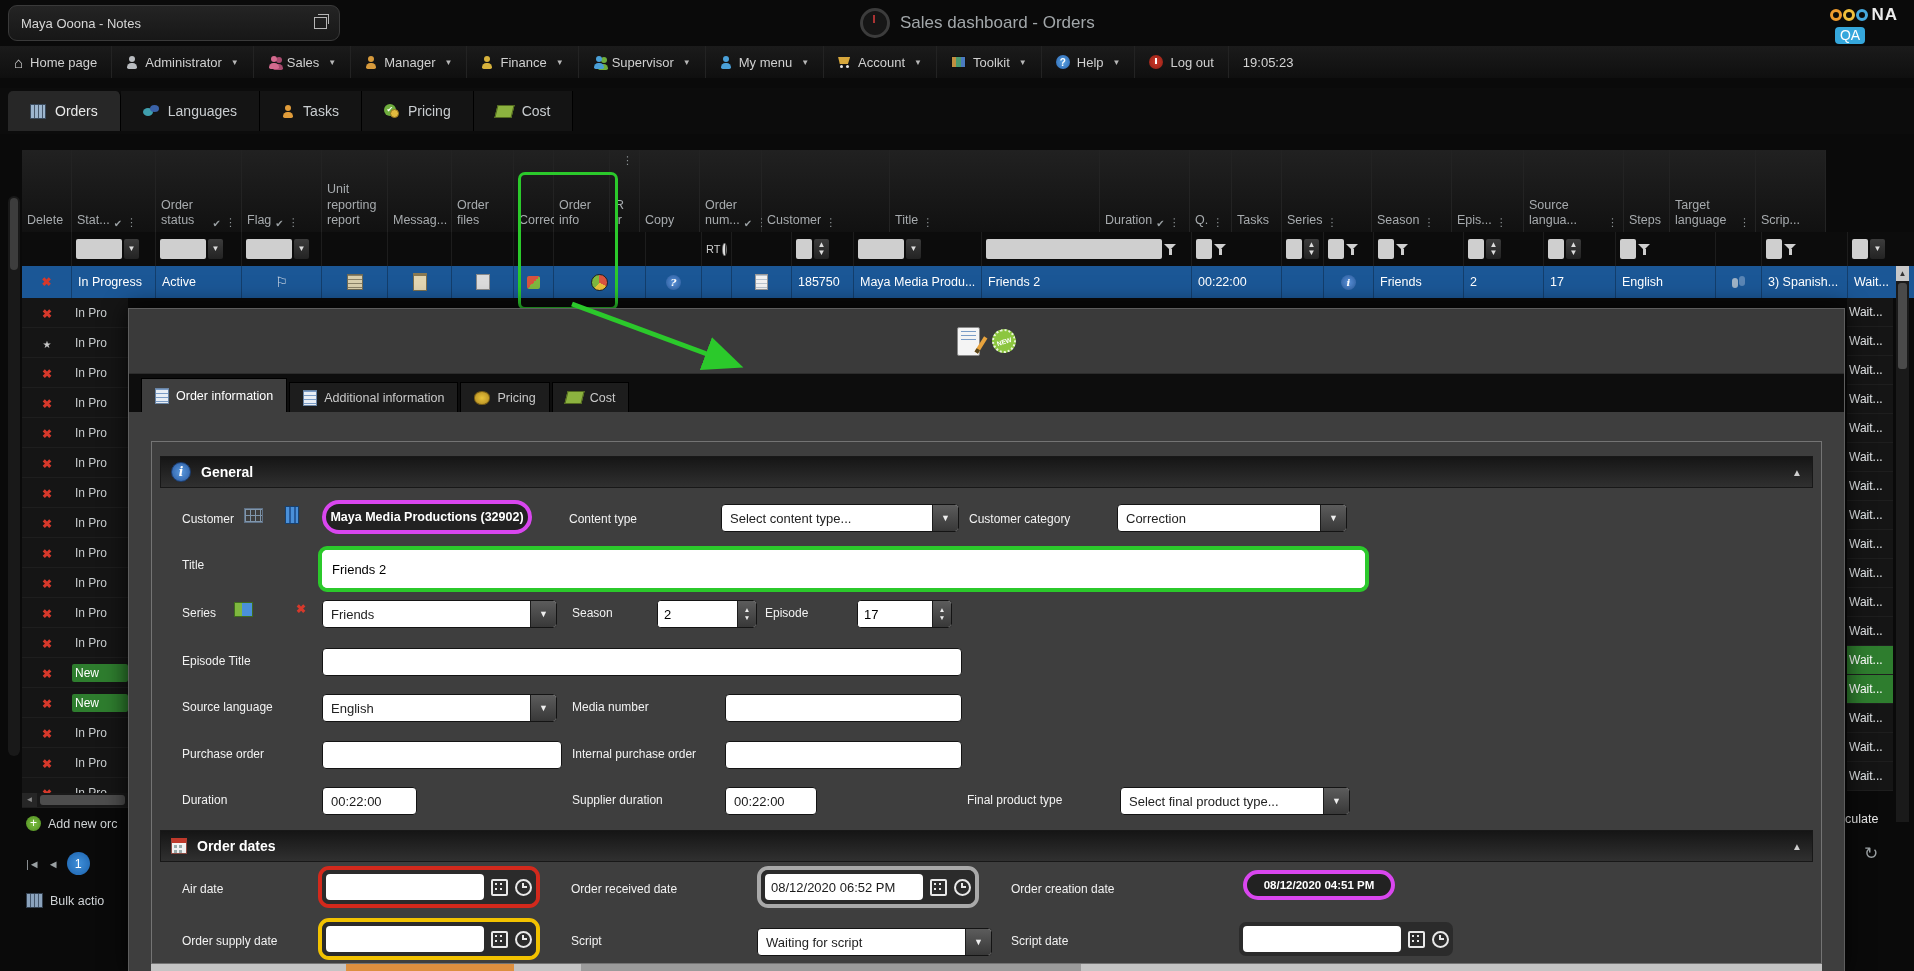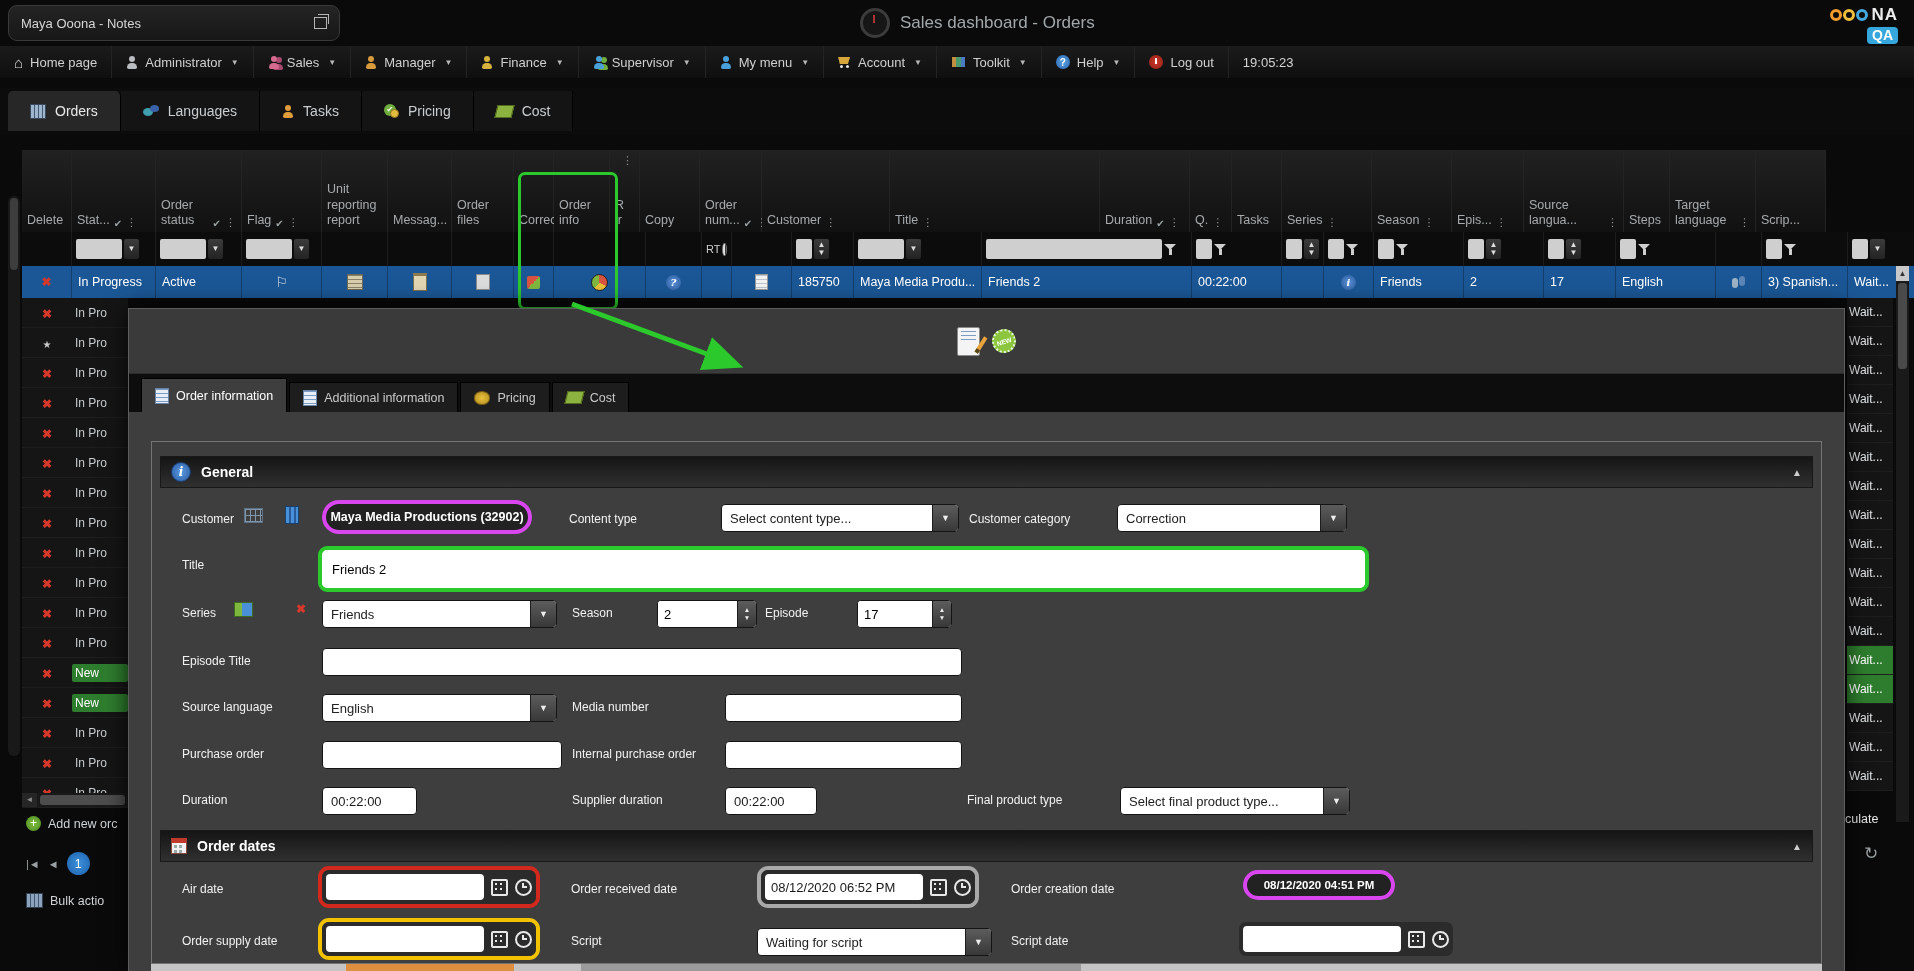--- a/index.html
+++ b/index.html
@@ -9,25 +9,25 @@
     background:linear-gradient(#242424,#171717);border:1px solid #3a3a3a;border-radius:9px;
     display:flex;align-items:center;padding:0 12px;color:#d6d6d6;font-size:13px}
   .restore-icon{margin-left:auto;width:11px;height:10px;border:1px solid #b5b5b5;position:relative}
   .restore-icon::before{content:"";position:absolute;top:-4px;left:3px;width:10px;height:9px;
     border:1px solid #b5b5b5;border-bottom:none;border-left:none}
   .app-title{position:absolute;left:860px;top:8px;display:flex;align-items:center;gap:10px;
     color:#a2a7aa;font-size:17px}
   .gauge-icon{width:24px;height:24px;border-radius:50%;background:#161616;border:3px solid #3c3c3c;
     position:relative}
   .gauge-icon::before{content:"";position:absolute;left:10px;top:4px;width:2px;height:8px;background:#a33}
-  .logo{position:absolute;right:16px;top:6px;width:96px;text-align:right;line-height:1.1}
+  .logo{position:absolute;right:16px;top:6px;width:96px;text-align:center;line-height:1.1}
   .logo-row1{display:flex;align-items:center;justify-content:flex-end;gap:1px}
   .logo-ring{width:12px;height:12px;border-radius:50%;display:inline-block;box-sizing:border-box}
   .logo-na{color:#ececec;font-weight:bold;font-size:17px;letter-spacing:1px;margin-left:2px}
-  .logo-qa{display:inline-block;background:#35a7dc;color:#fff;font-weight:bold;font-size:14px;
+  .logo-qa{display:inline-block;background:#35a7dc;color:#fff;font-weight:normal;font-size:14px;
     padding:1px 5px;border-radius:4px;margin-top:2px}
   
   .menubar{position:absolute;left:0;top:46px;width:100%;height:32px;
     background:linear-gradient(#1b1b1b,#0f0f0f);display:flex;align-items:stretch;font-size:13px;color:#d0d0d0}
   .mitem{display:flex;align-items:center;gap:7px;padding:0 14px;border-right:1px solid #232323;cursor:default;white-space:nowrap}
   .caret{font-size:8px;color:#b7b7b7;margin-left:2px}
   .mi-home{color:#dcdcdc;font-size:15px;line-height:1}
   .p-icon{position:relative;width:12px;height:13px;display:inline-block}
   .p-icon::before{content:"";position:absolute;top:0;left:3px;width:6px;height:6px;border-radius:50%;background:var(--c,#bbb)}
   .p-icon::after{content:"";position:absolute;bottom:0;left:1px;width:10px;height:6px;

